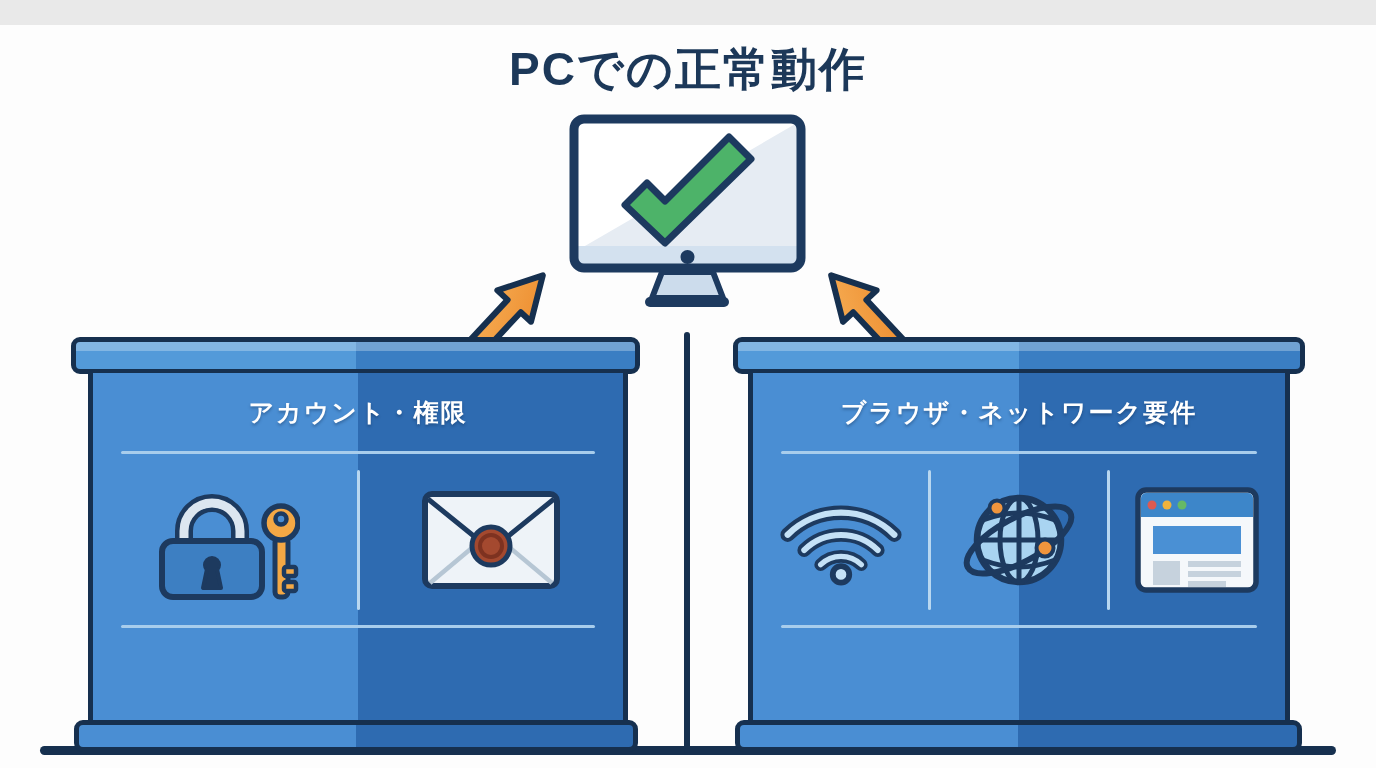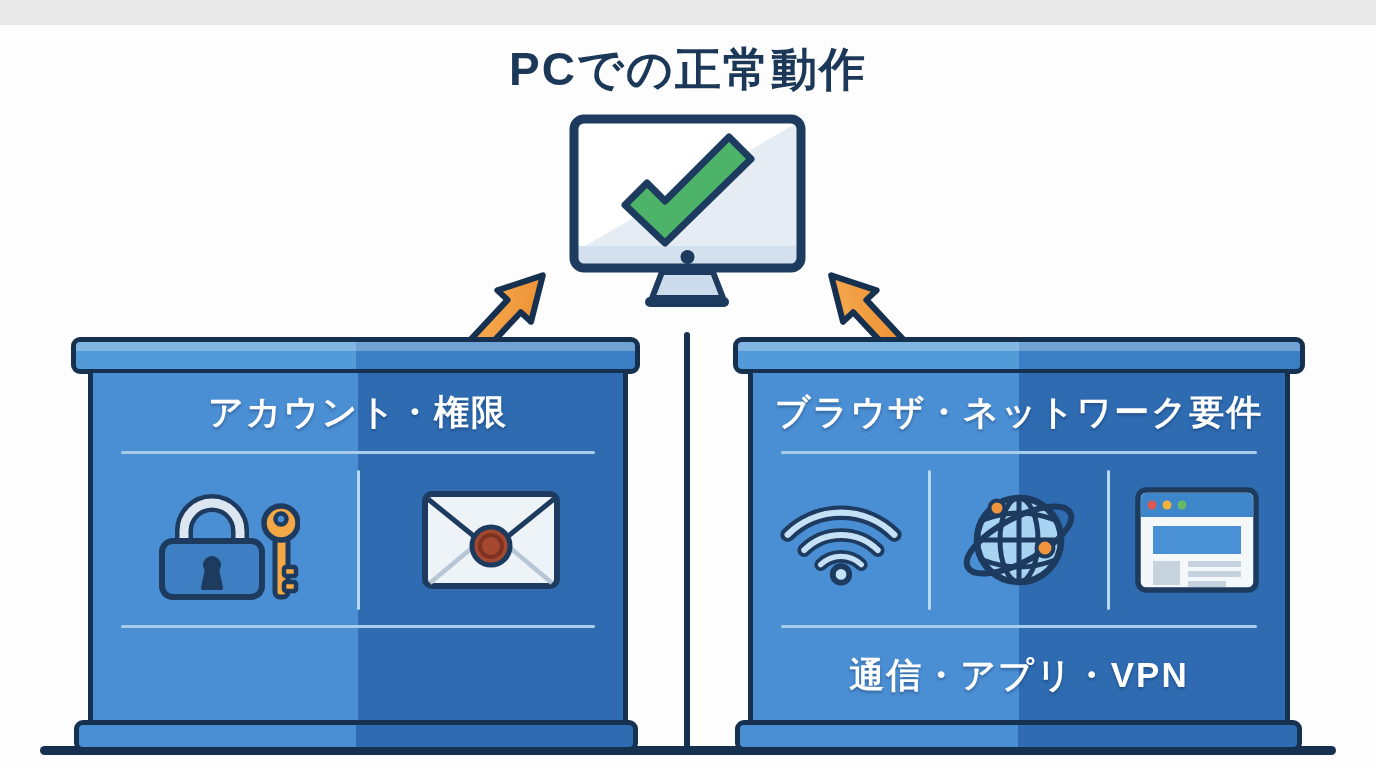--- a/index.html
+++ b/index.html
@@ -33,21 +33,21 @@
   .panel.right .pbody{left:15px;right:15px;}
 
   .pbase{position:absolute;left:3px;right:2px;top:383px;height:32px;box-sizing:border-box;
     border:5px solid #16304f;border-radius:9px;
     background:linear-gradient(90deg,#4a8ed3 0 50%,#2e6bb1 50% 100%);}
   .panel.right .pbase{left:2px;right:3px;}
 
   .panel-header,.panel-footer{color:#fff;font-weight:bold;text-align:center;
     text-shadow:0 2px 3px rgba(10,30,60,.35);letter-spacing:2px;
     display:flex;align-items:center;justify-content:center;}
-  .panel-header{font-size:35px;flex:0 0 78px;}
+  .panel-header{font-size:25px;flex:0 0 78px;}
   .panel-footer{font-size:35px;flex:1;}
 
   .hline{flex:0 0 3px;background:#a8cdec;border-radius:2px;margin:0 28px;}
   .icons{flex:0 0 171px;display:flex;align-items:center;}
   .cell{flex:1;display:flex;align-items:center;justify-content:center;height:100%;}
   .vline{flex:0 0 3px;height:140px;background:#b8d7f0;border-radius:2px;align-self:center;}
 </style>
 </head>
 <body>
 
@@ -182,18 +182,17 @@
             <circle cx="48" cy="19" r="4.5" fill="#66b966"></circle>
             <rect x="19" y="40" width="88" height="28" fill="#4a90d4"></rect>
             <rect x="19" y="75" width="27" height="24" fill="#c6d2dd"></rect>
             <rect x="54" y="75" width="53" height="6" fill="#c6d2dd"></rect>
             <rect x="54" y="85" width="53" height="6" fill="#c6d2dd"></rect>
             <rect x="54" y="95" width="38" height="6" fill="#c6d2dd"></rect>
           </svg>
         </div>
       </div>
       <div class="hline"></div>
-      <div class="panel-footer">通信・アプリ・VPN</div>
     </div>
     <div class="pbase"></div>
   </div>
 
 </div>
 
 </body></html>

